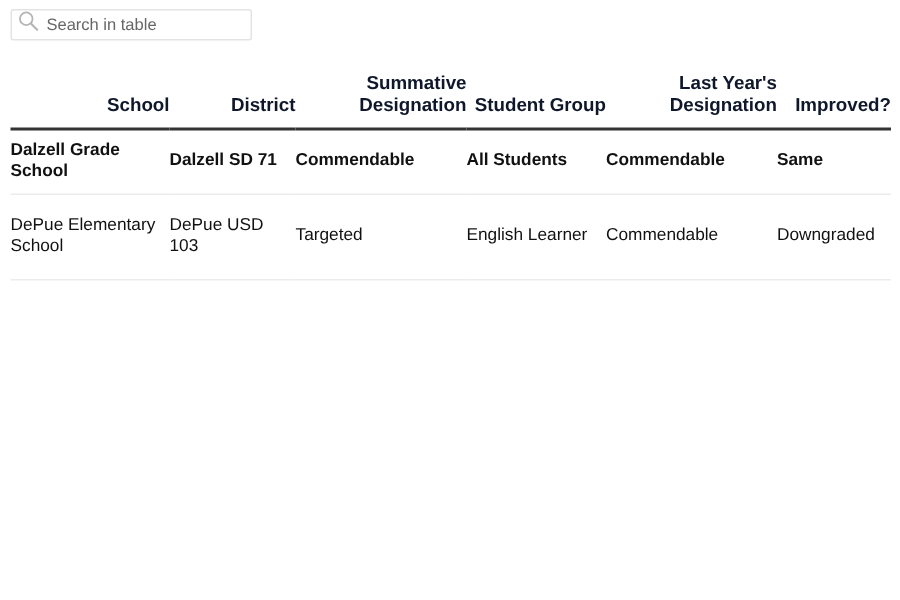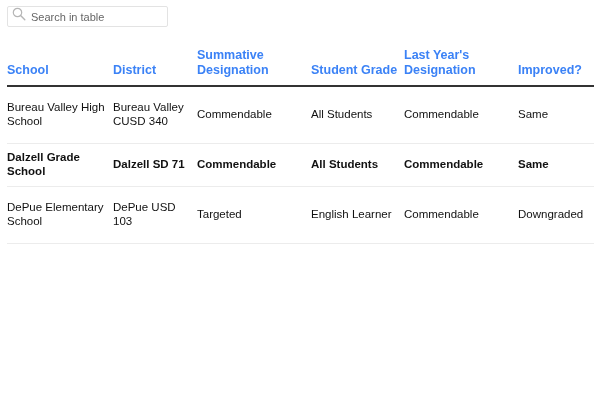--- a/index.html
+++ b/index.html
@@ -20,25 +20,25 @@
     .search-input {
       border: none; outline: none; background: transparent;
       font-family: "Liberation Sans", sans-serif;
       font-size: 11px; color: #333; width: 130px;
     }
     .search-input::placeholder { color: #666; }
 
     .table-wrap { position: absolute; left: 7px; top: 48px; width: 587px; }
     table { border-collapse: collapse; width: 587px; table-layout: fixed; }
     th {
-      font-weight: bold; font-size: 12.5px; text-align: left;
+      font-weight: bold; font-size: 12.5px; text-align: right;
       vertical-align: bottom; line-height: 15px;
       padding: 0 0 7px 0;
       border-bottom: 2px solid #333;
-      color: #3b82f6;
+      color: #0f172a;
     }
     td {
       font-size: 11.5px; line-height: 13.5px; vertical-align: middle;
       padding: 0; color: #111;
       border-bottom: 1px solid #ececec;
     }
     tr.row { height: 57px; }
     tr.row.short { height: 43px; font-weight: bold; }
     col.c1 { width: 106px; }
     col.c2 { width: 84px; }
@@ -66,34 +66,26 @@
         <col class="c3">
         <col class="c4">
         <col class="c5">
         <col class="c6">
     </colgroup>
     <thead>
       <tr>
         <th>School</th>
         <th>District</th>
         <th>Summative Designation</th>
-        <th>Student Grade</th>
+        <th>Student Group</th>
         <th>Last Year's Designation</th>
         <th>Improved?</th>
       </tr>
     </thead>
     <tbody>
-      <tr class="row">
-        <td>Bureau Valley High School</td>
-        <td>Bureau Valley CUSD 340</td>
-        <td>Commendable</td>
-        <td>All Students</td>
-        <td>Commendable</td>
-        <td>Same</td>
-      </tr>
       <tr class="row short">
         <td>Dalzell Grade School</td>
         <td>Dalzell SD 71</td>
         <td>Commendable</td>
         <td>All Students</td>
         <td>Commendable</td>
         <td>Same</td>
       </tr>
       <tr class="row">
         <td>DePue Elementary School</td>

